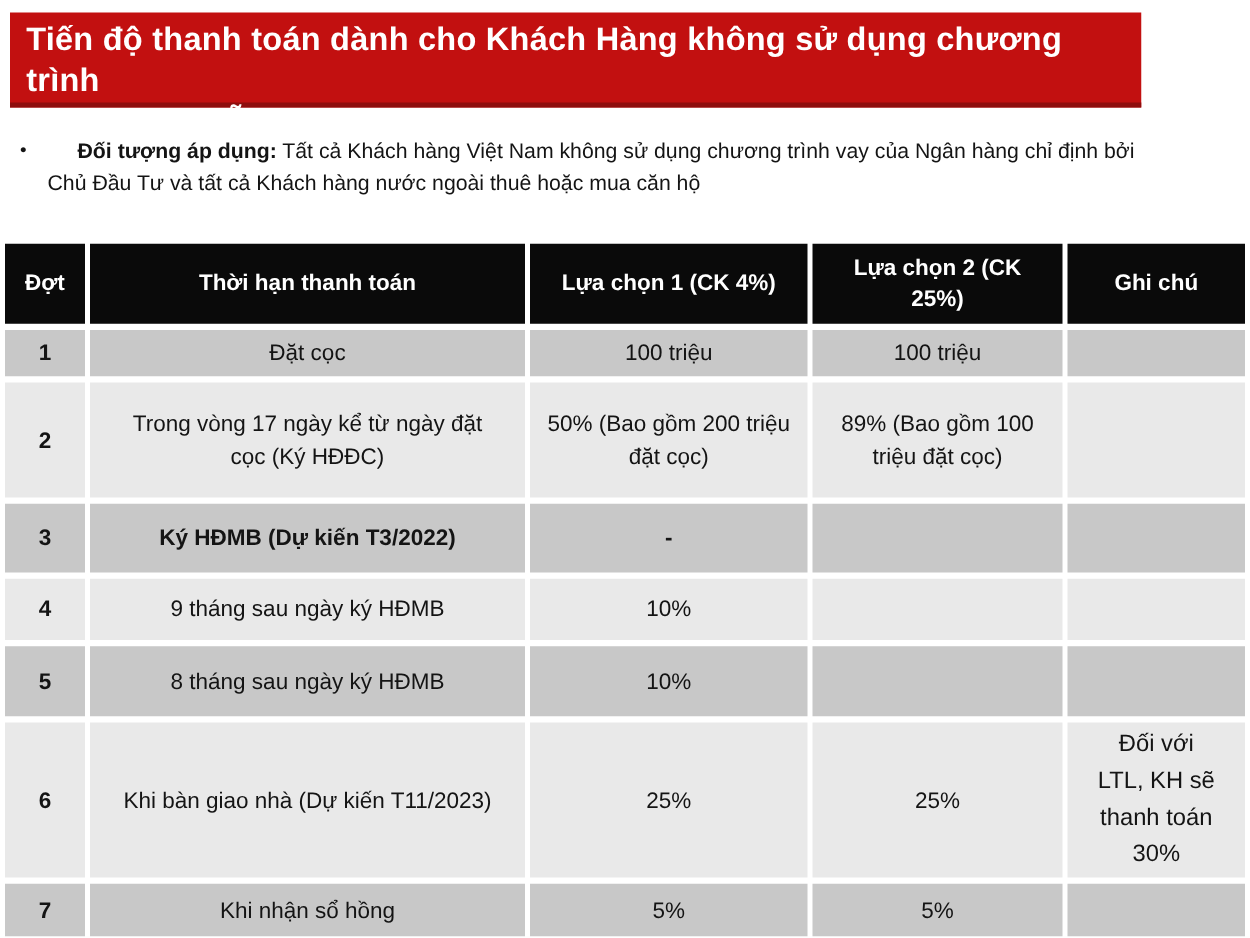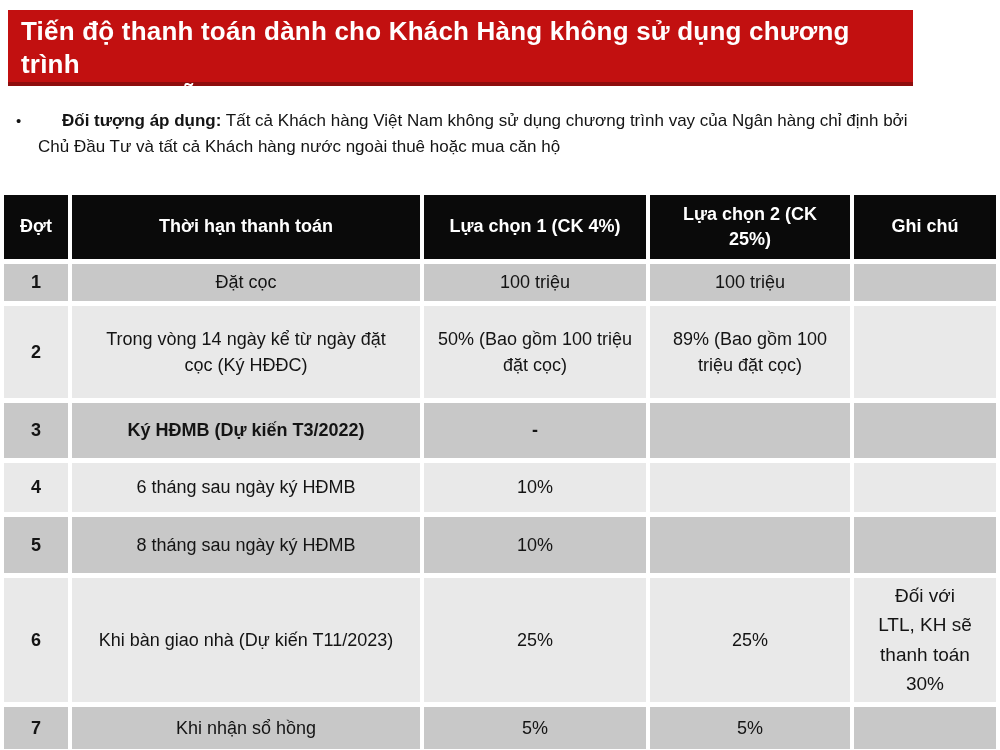--- a/index.html
+++ b/index.html
@@ -119,35 +119,35 @@
     <tbody>
       <tr class="row-dark r1">
         <td class="stage-cell">1</td>
         <td class="term-cell">Đặt cọc</td>
         <td>100 triệu</td>
         <td>100 triệu</td>
         <td class="note-cell"></td>
       </tr>
       <tr class="row-light r2">
         <td class="stage-cell">2</td>
-        <td class="term-cell">Trong vòng 14 ngày kể từ ngày đặt cọc (Ký HĐĐC)</td>
-        <td>50% (Bao gồm 100 triệu đặt cọc)</td>
+        <td class="term-cell">Trong vòng 17 ngày kể từ ngày đặt cọc (Ký HĐĐC)</td>
+        <td>50% (Bao gồm 200 triệu đặt cọc)</td>
         <td>89% (Bao gồm 100 triệu đặt cọc)</td>
         <td class="note-cell"></td>
       </tr>
       <tr class="row-dark r3">
         <td class="stage-cell">3</td>
         <td class="term-cell">Ký HĐMB (Dự kiến T3/2022)</td>
         <td>-</td>
         <td></td>
         <td class="note-cell"></td>
       </tr>
       <tr class="row-light r4">
         <td class="stage-cell">4</td>
-        <td class="term-cell">6 tháng sau ngày ký HĐMB</td>
+        <td class="term-cell">9 tháng sau ngày ký HĐMB</td>
         <td>10%</td>
         <td></td>
         <td class="note-cell"></td>
       </tr>
       <tr class="row-dark r5">
         <td class="stage-cell">5</td>
         <td class="term-cell">8 tháng sau ngày ký HĐMB</td>
         <td>10%</td>
         <td></td>
         <td class="note-cell"></td>

